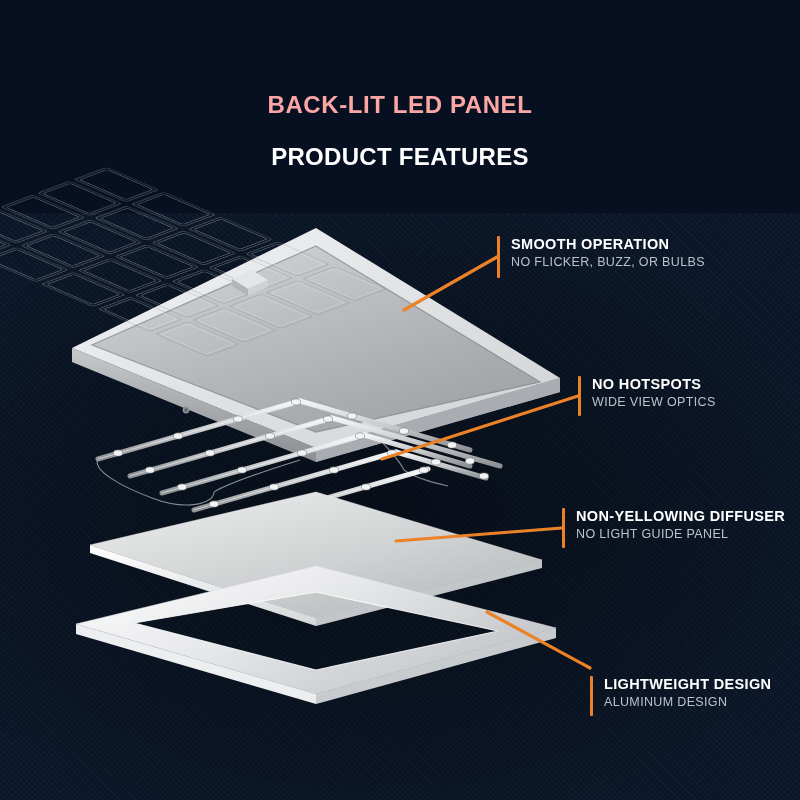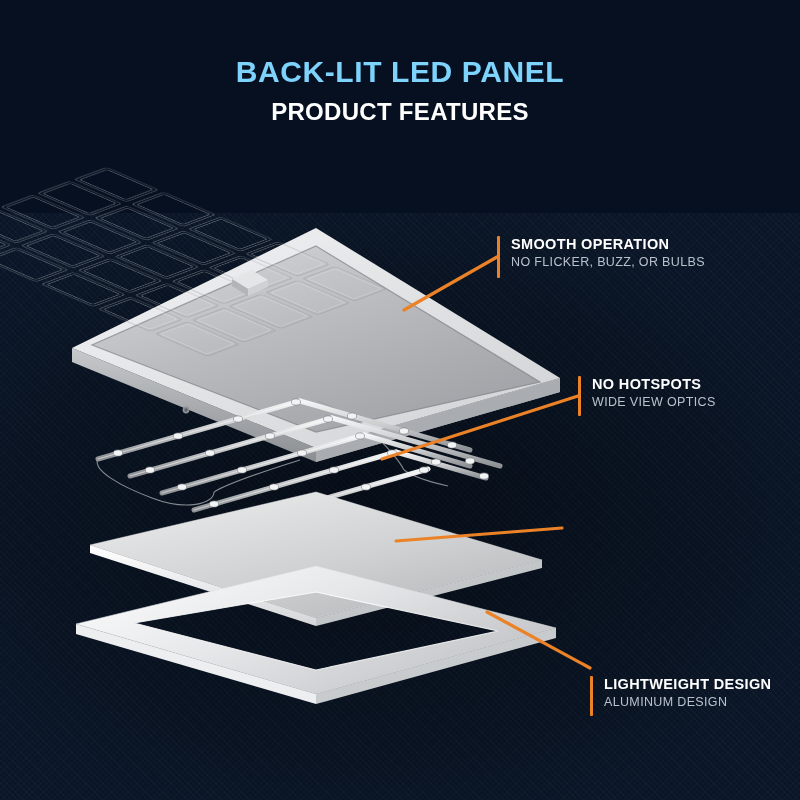--- a/index.html
+++ b/index.html
@@ -43,26 +43,26 @@
     background: radial-gradient(ellipse 620px 420px at 46% 52%,
                 rgba(0,0,0,0.45) 0%, rgba(0,0,0,0.18) 55%, rgba(0,0,0,0) 80%);
   }
 
   
   .titles {
     position: absolute; left: 0; top: 0; width: 800px;
     text-align: center; z-index: 6;
   }
   .title-main {
-    margin: 0; padding-top: 56px;
-    font-size: 30px; font-weight: bold; letter-spacing: .6px;
-    color: #7dd3fc; line-height: 1.05;
+    margin: 0; padding-top: 92px;
+    font-size: 24px; font-weight: bold; letter-spacing: .6px;
+    color: #fca5a5; line-height: 1.05;
   }
   .title-sub {
-    margin: 0; padding-top: 11px;
+    margin: 16px; padding-top: 11px;
     font-size: 24px; font-weight: bold; letter-spacing: .3px;
     color: #ffffff; line-height: 1.05;
   }
 
   
   #art { position: absolute; left: 0; top: 0; z-index: 4; }
 
   
   .callout { position: absolute; z-index: 7; display: flex; align-items: stretch; }
   .callout .rule {
@@ -284,20 +284,27 @@
   </div>
 
   <div class="callout" id="co2">
     <div class="rule"></div>
     <div class="txt">
       <div class="c-title">NO HOTSPOTS</div>
       <div class="c-sub">WIDE VIEW OPTICS</div>
     </div>
   </div>
 
+  <div class="callout" id="co3">
+    <div class="rule"></div>
+    <div class="txt">
+      <div class="c-title">NON-YELLOWING DIFFUSER</div>
+      <div class="c-sub">NO LIGHT GUIDE PANEL</div>
+    </div>
+  </div>
 
   <div class="callout" id="co4">
     <div class="rule"></div>
     <div class="txt">
       <div class="c-title">LIGHTWEIGHT DESIGN</div>
       <div class="c-sub">ALUMINUM DESIGN</div>
     </div>
   </div>
 
 </div>

